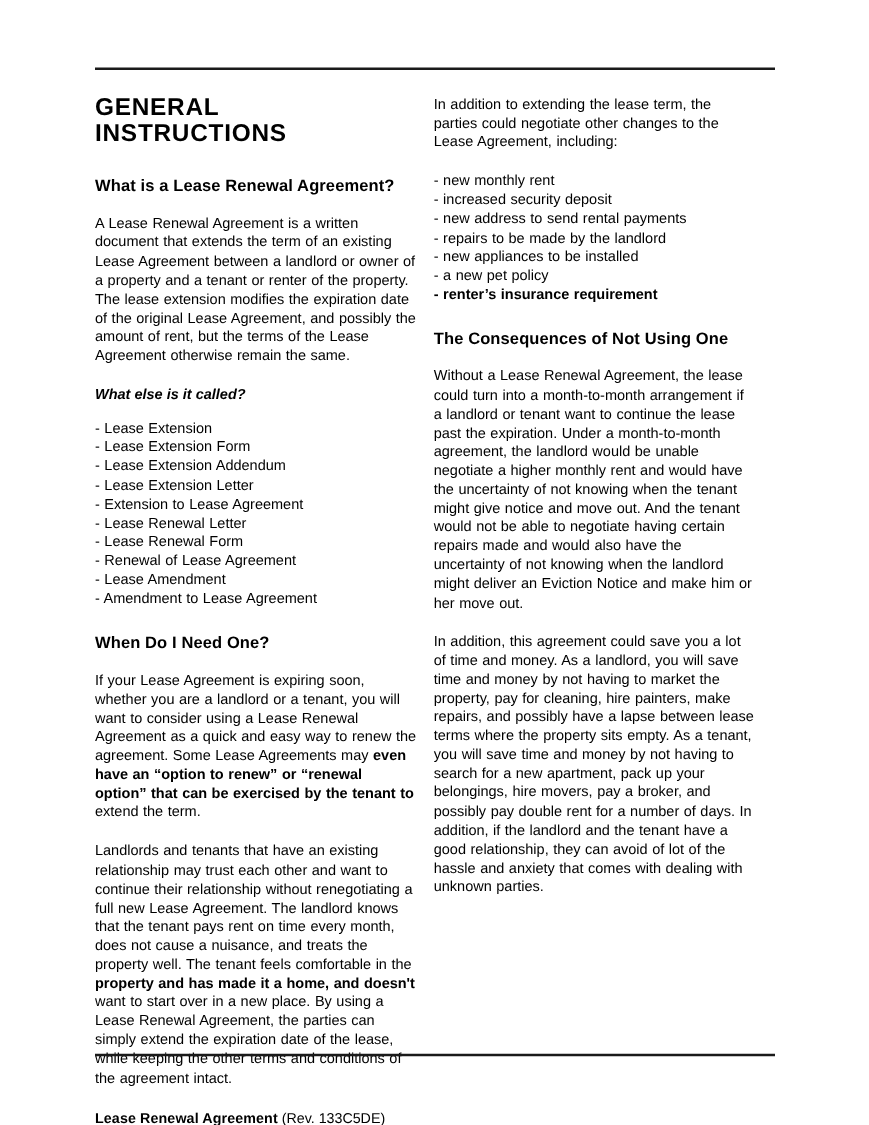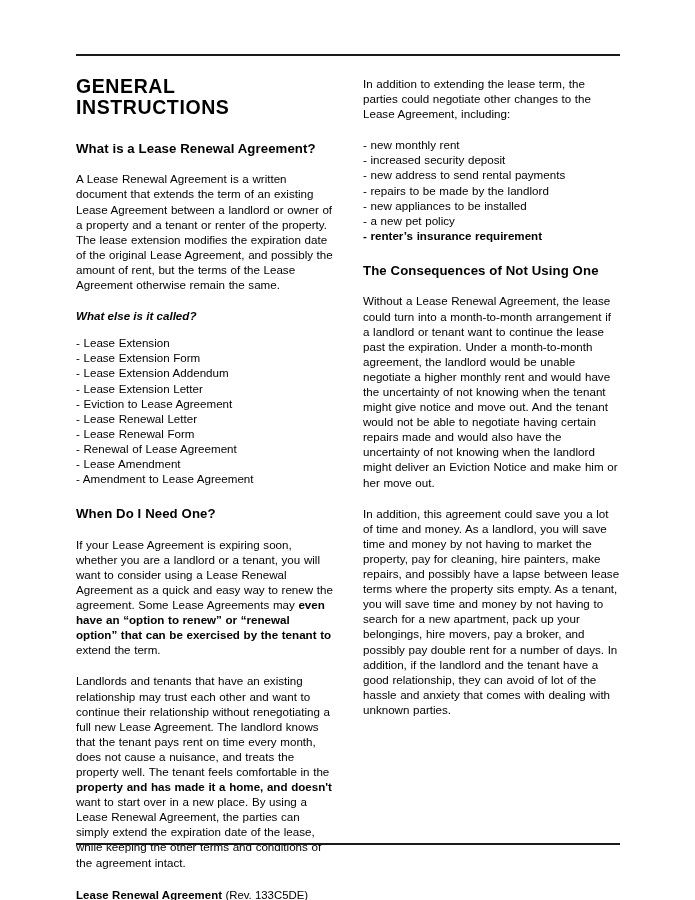--- a/index.html
+++ b/index.html
@@ -29,21 +29,21 @@
   }
   .rule-top { top: 54px; }
   .rule-bottom { top: 843px; }
 
   .columns {
     position: absolute;
     top: 76px;
     left: 76px;
     width: 544px;
     display: flex;
-    gap: 30px;
+    gap: 14px;
     align-items: flex-start;
   }
   .col-left { width: 257px; }
   .col-right { width: 257px; }
 
   h1.doc-title {
     font-size: 19.5px;
     font-weight: bold;
     letter-spacing: 0.6px;
     margin: 0 0 22px 0;
@@ -121,21 +121,21 @@
 
       <p class="body-text">A Lease Renewal Agreement is a written document that extends the term of an existing Lease Agreement between a landlord or owner of a property and a tenant or renter of the property. The lease extension modifies the expiration date of the original Lease Agreement, and possibly the amount of rent, but the terms of the Lease Agreement otherwise remain the same.</p>
 
       <p class="italic-label">What else is it called?</p>
 
       <ul class="dash-list">
         <li>- Lease Extension</li>
         <li>- Lease Extension Form</li>
         <li>- Lease Extension Addendum</li>
         <li>- Lease Extension Letter</li>
-        <li>- Eviction to Lease Agreement</li>
+        <li>- Extension to Lease Agreement</li>
         <li>- Lease Renewal Letter</li>
         <li>- Lease Renewal Form</li>
         <li>- Renewal of Lease Agreement</li>
         <li>- Lease Amendment</li>
         <li>- Amendment to Lease Agreement</li>
       </ul>
 
       <h2 class="section-heading">When Do I Need One?</h2>
 
       <p class="body-text"><span>If your Lease Agreement is expiring soon, whether you are a landlord or a tenant, you will want to consider using a Lease Renewal Agreement as a quick and easy way to renew the agreement. Some Lease Agreements may </span><b class="emph">even have an “option to renew” or “renewal option” that can be exercised by the tenant to</b><span> extend the term.</span></p>

